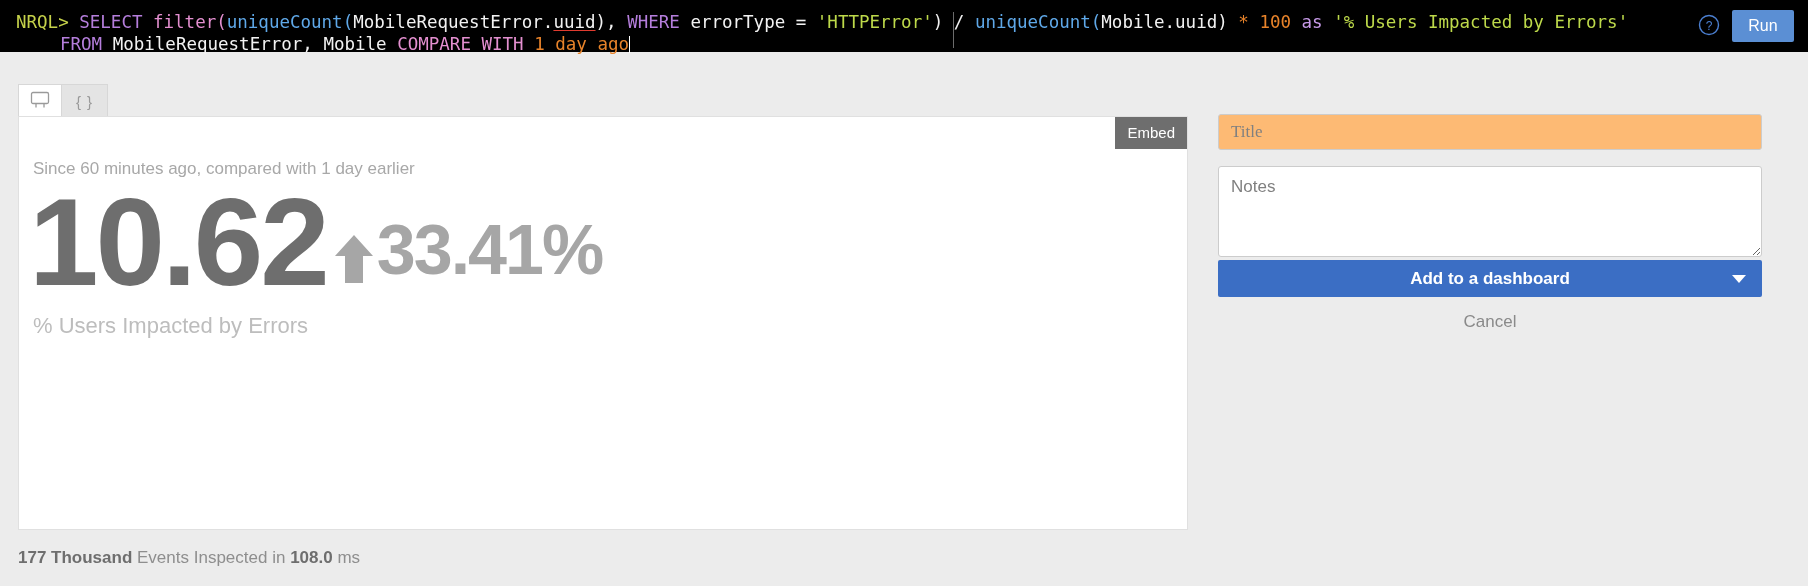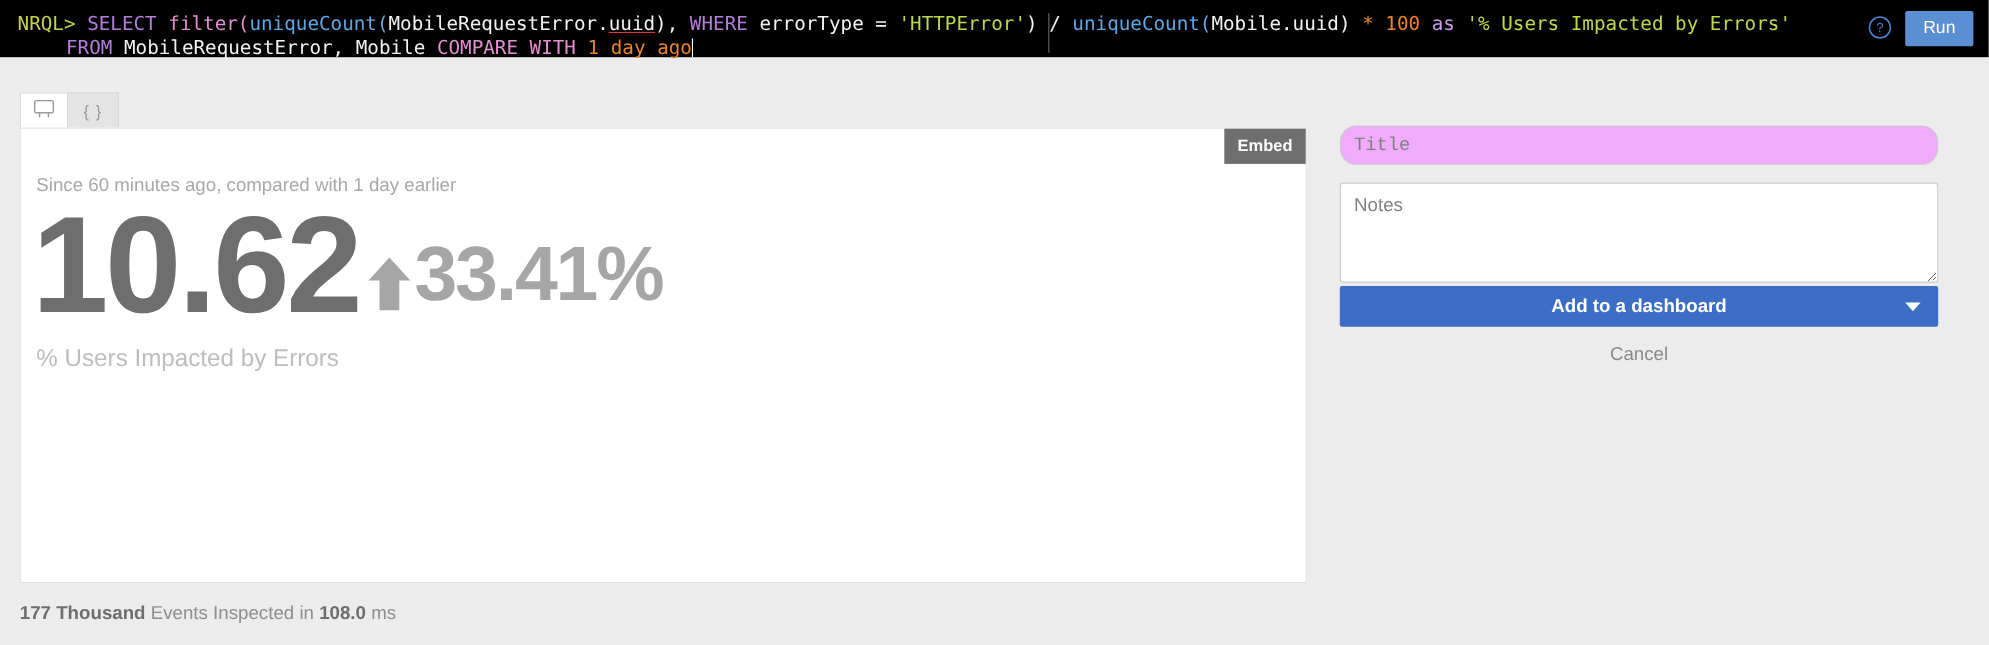--- a/index.html
+++ b/index.html
@@ -141,21 +141,20 @@
     right: 0px;
     top: 0px;
     background: #6e6e6e;
     color: #ffffff;
     font-size: 15px;
     font-family: "Liberation Sans", sans-serif;
     padding: 7px 12px 8px 12px;
     cursor: pointer;
     border: none;
     border-radius: 0;
-    font-weight: bold;
   }
   .since-line {
     position: absolute;
     left: 14px;
     top: 42px;
     color: #a8a8a8;
     font-size: 17px;
     font-family: Liberation Sans, sans-serif;
     white-space: nowrap;
   }
@@ -211,26 +210,26 @@
     left: 1218px;
     top: 114px;
     width: 544px;
   }
   .title-input {
     display: block;
     box-sizing: border-box;
     width: 544px;
     height: 36px;
     border: 1px solid #cccccc;
-    border-radius: 15px;
-    background: #f0abfc;
+    border-radius: 3px;
+    background: #fdba74;
     padding: 0 12px;
     font-size: 17px;
     color: #555555;
-    font-family: Liberation Mono, monospace;
+    font-family: Liberation Serif, serif;
     outline: none;
   }
   .title-input::placeholder { color: #808080; }
   .notes-input {
     display: block;
     box-sizing: border-box;
     width: 544px;
     height: 91px;
     margin-top: 16px;
     border: 1px solid #cccccc;

